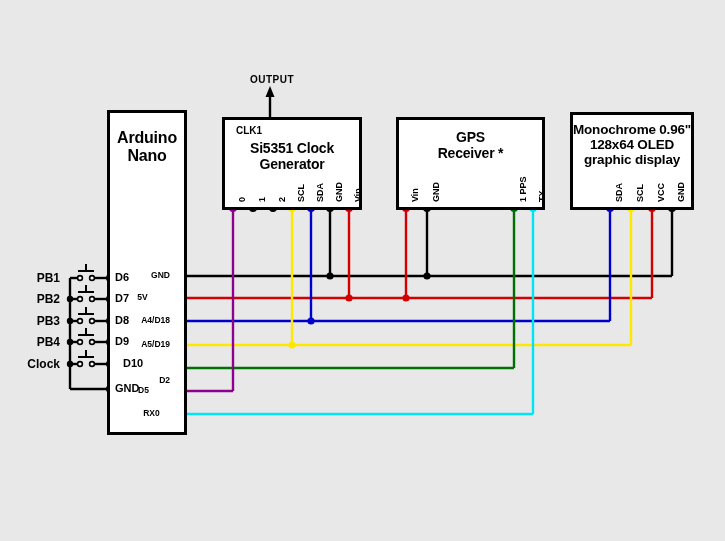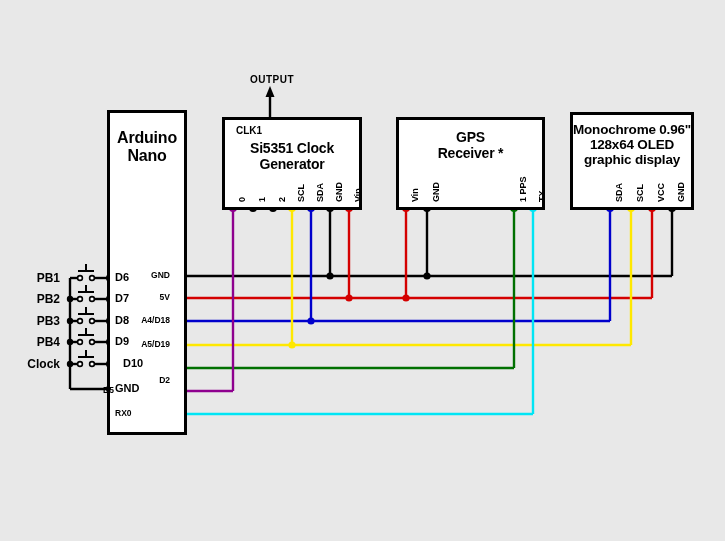--- a/index.html
+++ b/index.html
@@ -233,26 +233,26 @@
   </div>
 
   <div class="left-pin-label" style="left:115px;top:271px;">D6</div>
   <div class="left-pin-label" style="left:115px;top:292px;">D7</div>
   <div class="left-pin-label" style="left:115px;top:314px;">D8</div>
   <div class="left-pin-label" style="left:115px;top:335px;">D9</div>
   <div class="left-pin-label" style="left:115px;top:357px;padding-left:8px;">D10</div>
   <div class="left-pin-label" style="left:115px;top:382px;">GND</div>
 
   <div class="side-pin-label" style="left:115px;top:270px;width:55px;text-align:right;">GND</div>
-  <div class="side-pin-label" style="left:115px;top:292px;width:55px;text-align:right;">5V</div>
+  <div class="side-pin-label" style="left:115px;top:292px;width:55px;text-align:center;">5V</div>
   <div class="side-pin-label" style="left:112px;top:315px;width:58px;text-align:right;">A4/D18</div>
   <div class="side-pin-label" style="left:112px;top:339px;width:58px;text-align:right;">A5/D19</div>
   <div class="side-pin-label" style="left:115px;top:362px;width:55px;text-align:right;margin-top:13px;">D2</div>
-  <div class="side-pin-label" style="left:103px;top:385px;width:55px;text-align:left;">D5</div>
-  <div class="side-pin-label" style="left:115px;top:408px;width:55px;text-align:left;">RX0</div>
+  <div class="side-pin-label" style="left:116px;top:385px;width:55px;text-align:center;">D5</div>
+  <div class="side-pin-label" style="left:124px;top:408px;width:55px;text-align:center;">RX0</div>
 
   <div class="btn-label" style="left:10px;top:271px;width:50px;">PB1</div>
   <div class="btn-label" style="left:10px;top:292px;width:50px;">PB2</div>
   <div class="btn-label" style="left:10px;top:314px;width:50px;">PB3</div>
   <div class="btn-label" style="left:10px;top:335px;width:50px;">PB4</div>
   <div class="btn-label" style="left:5px;top:357px;width:55px;">Clock</div>
 
   <div class="mod-box" style="left:222px;top:117px;width:140px;height:93px;">
     <div class="mod-title" style="font-size:14px;margin-top:21px;white-space:pre-line;">Si5351 Clock
 Generator</div>

